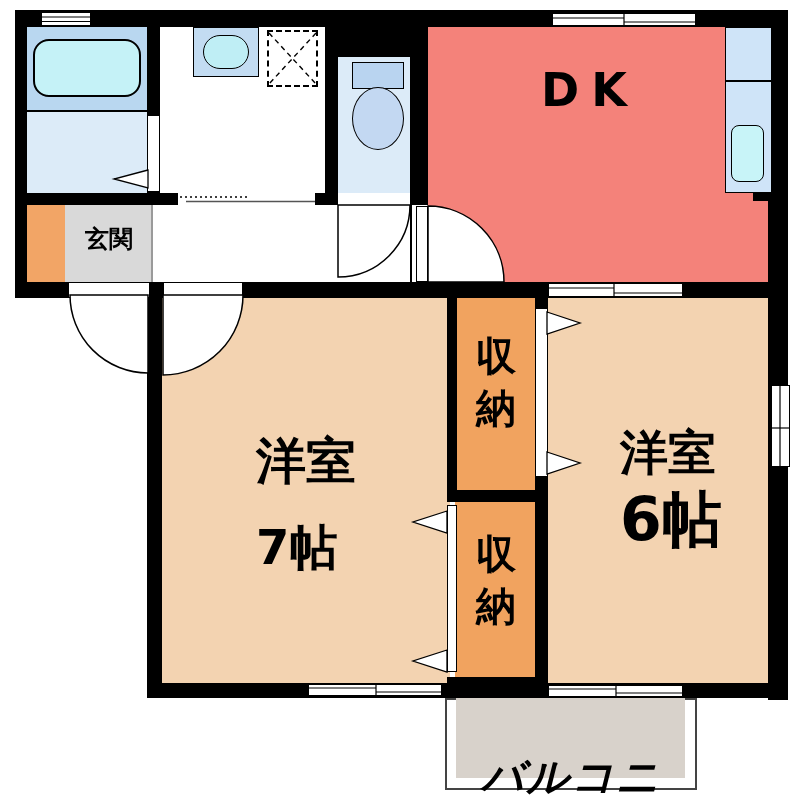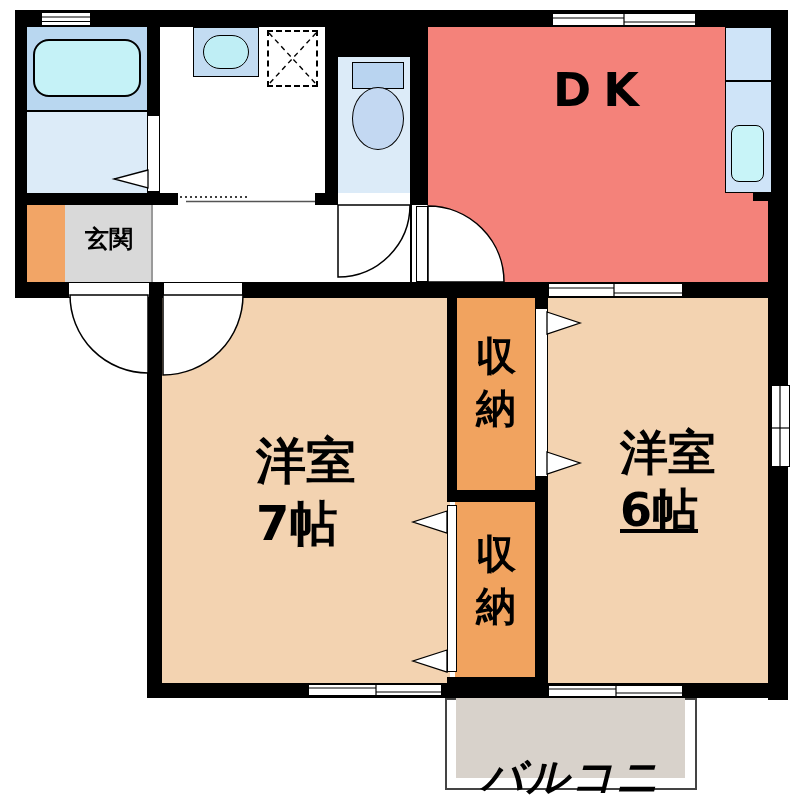--- a/index.html
+++ b/index.html
@@ -111,32 +111,32 @@
     <line x1="376" y1="685" x2="376" y2="695.5" stroke="#000" stroke-width="1.2"></line>
     <line x1="549" y1="689" x2="616" y2="689" stroke="#000" stroke-width="1.2"></line>
     <line x1="616" y1="693" x2="682" y2="693" stroke="#000" stroke-width="1.2"></line>
     <line x1="616" y1="686" x2="616" y2="697" stroke="#000" stroke-width="1.2"></line>
     <line x1="780" y1="386" x2="780" y2="466" stroke="#000" stroke-width="1.2"></line>
     <line x1="772" y1="428" x2="789" y2="428" stroke="#000" stroke-width="1.2"></line>
   </svg>
 
   <div class="label c" style="left:63px;top:224px;width:92px;font-size:24px;">玄関</div>
 
-  <div class="label c" style="left:452px;top:62px;width:300px;">
+  <div class="label c" style="left:440px;top:62px;width:300px;">
     <div style="font-size:46px;letter-spacing:12px;">DK</div>
   </div>
 
   <div class="label" style="left:256px;top:430px;">
     <div style="font-size:50px;">洋室</div>
-    <div style="font-size:48px;">7帖</div>
+    <div style="font-size:48px;margin-top:24px;">7帖</div>
   </div>
 
   <div class="label" style="left:620px;top:422px;">
     <div style="font-size:48px;">洋室</div>
-    <div style="font-size:46px;text-decoration:underline;">6帖</div>
+    <div style="font-size:60px;">6帖</div>
   </div>
 
   <div class="label c" style="left:455px;top:330px;width:82px;line-height:52px;font-size:40px;">
     <div>収</div>
     <div>納</div>
   </div>
 
   <div class="label c" style="left:455px;top:528px;width:82px;line-height:52px;font-size:40px;">
     <div>収</div>
     <div>納</div>

